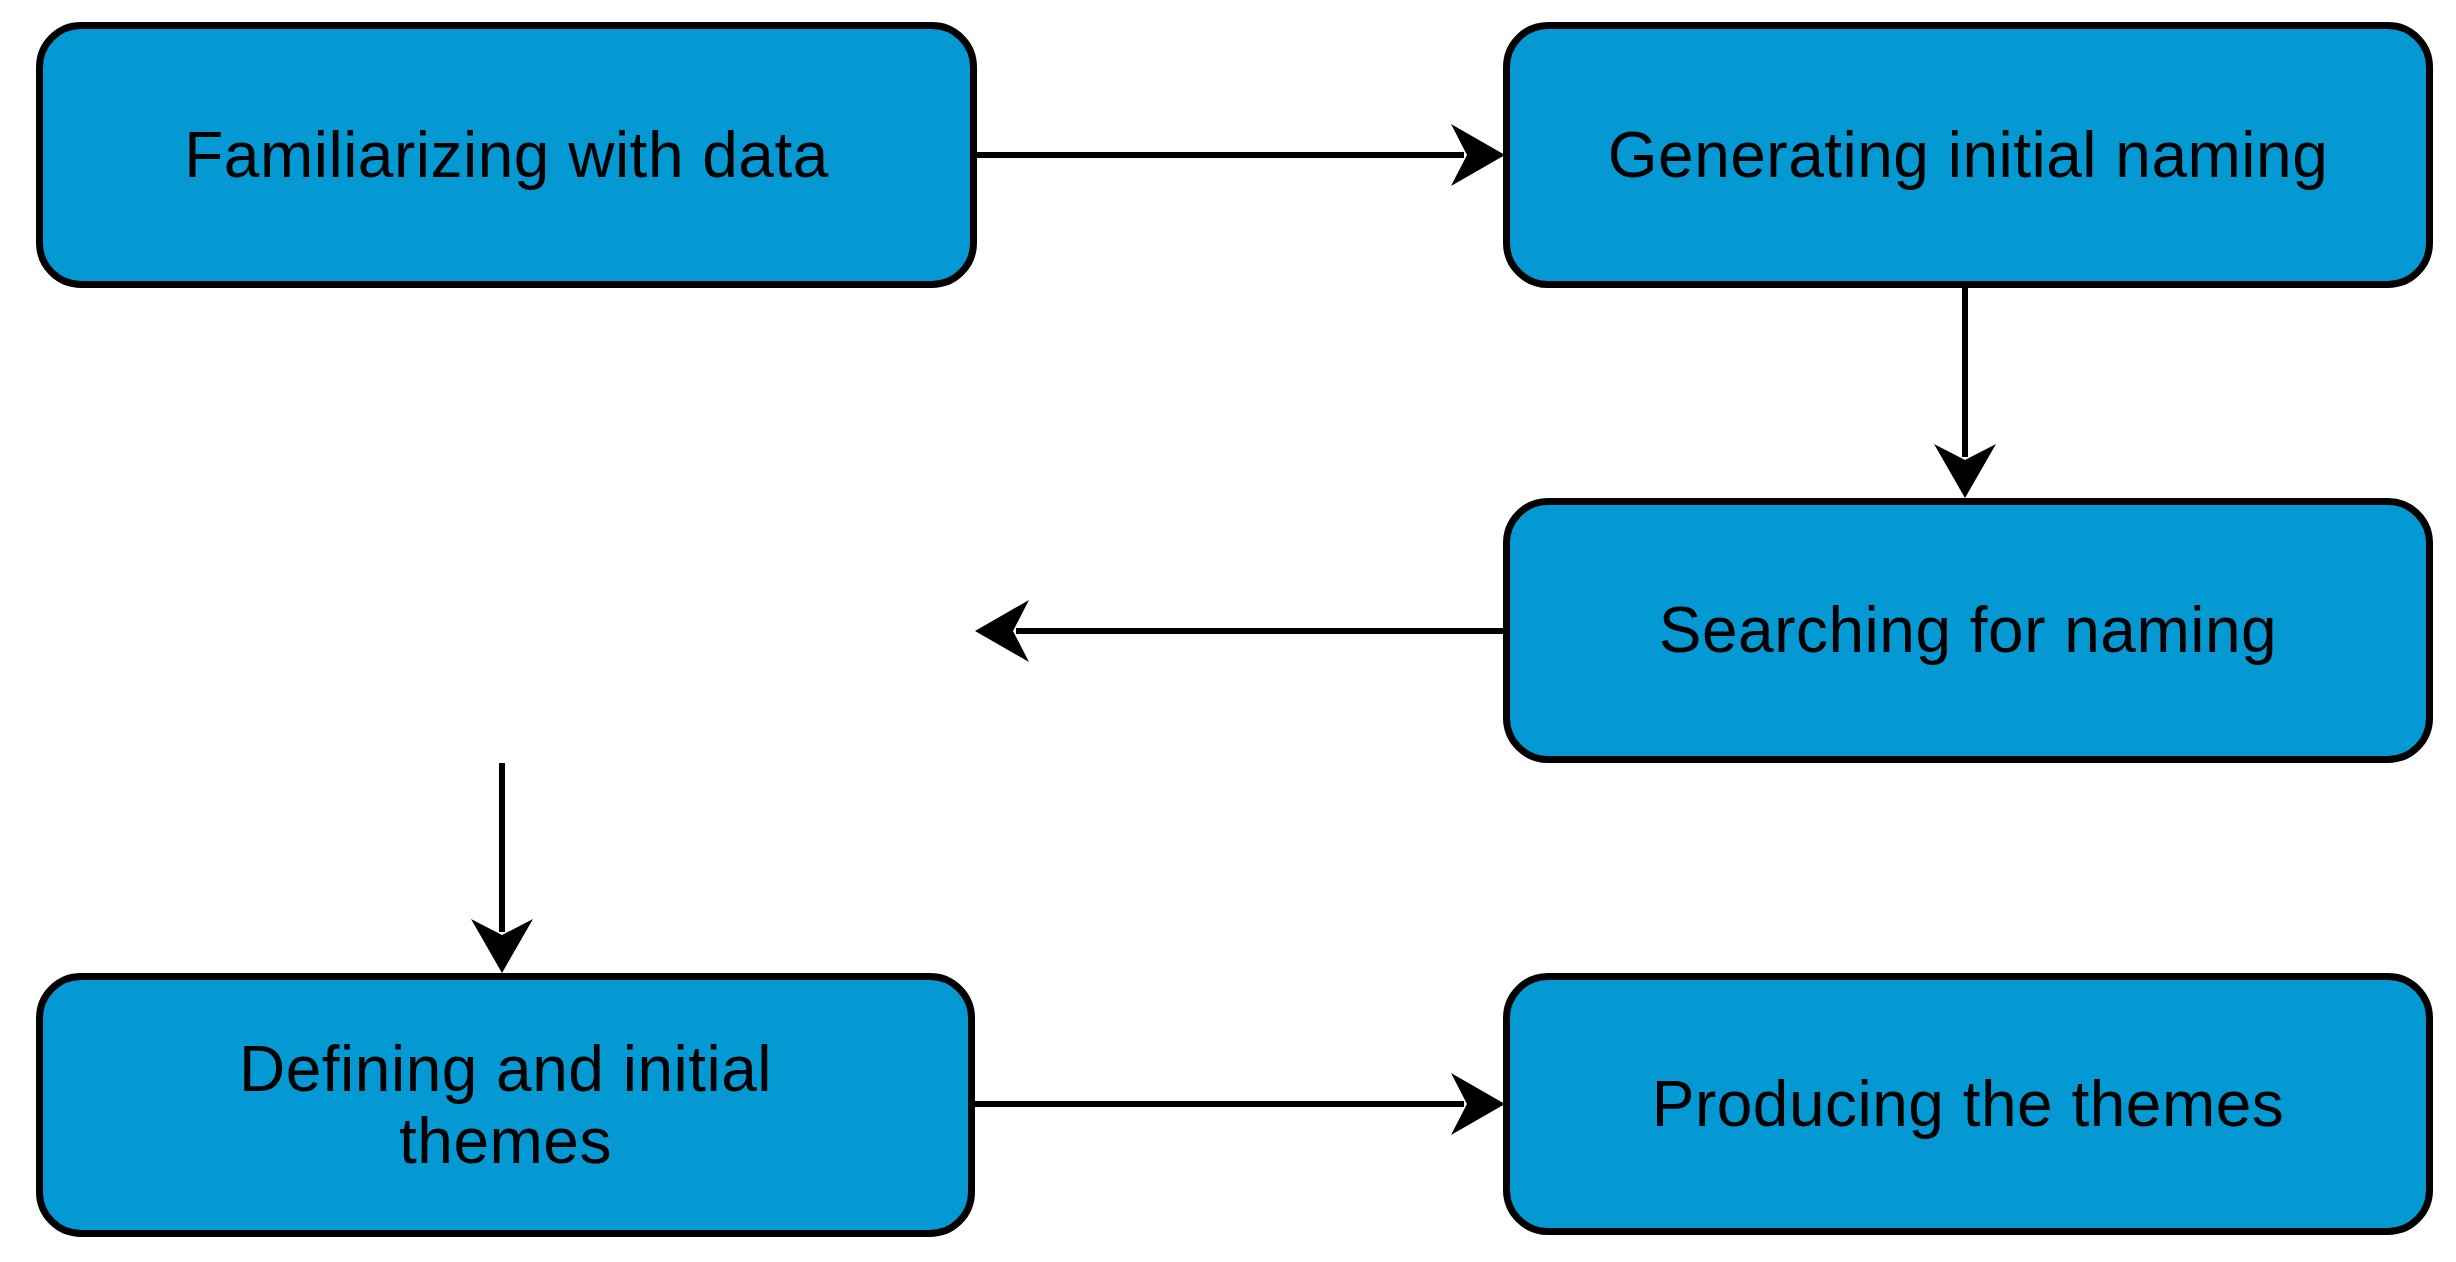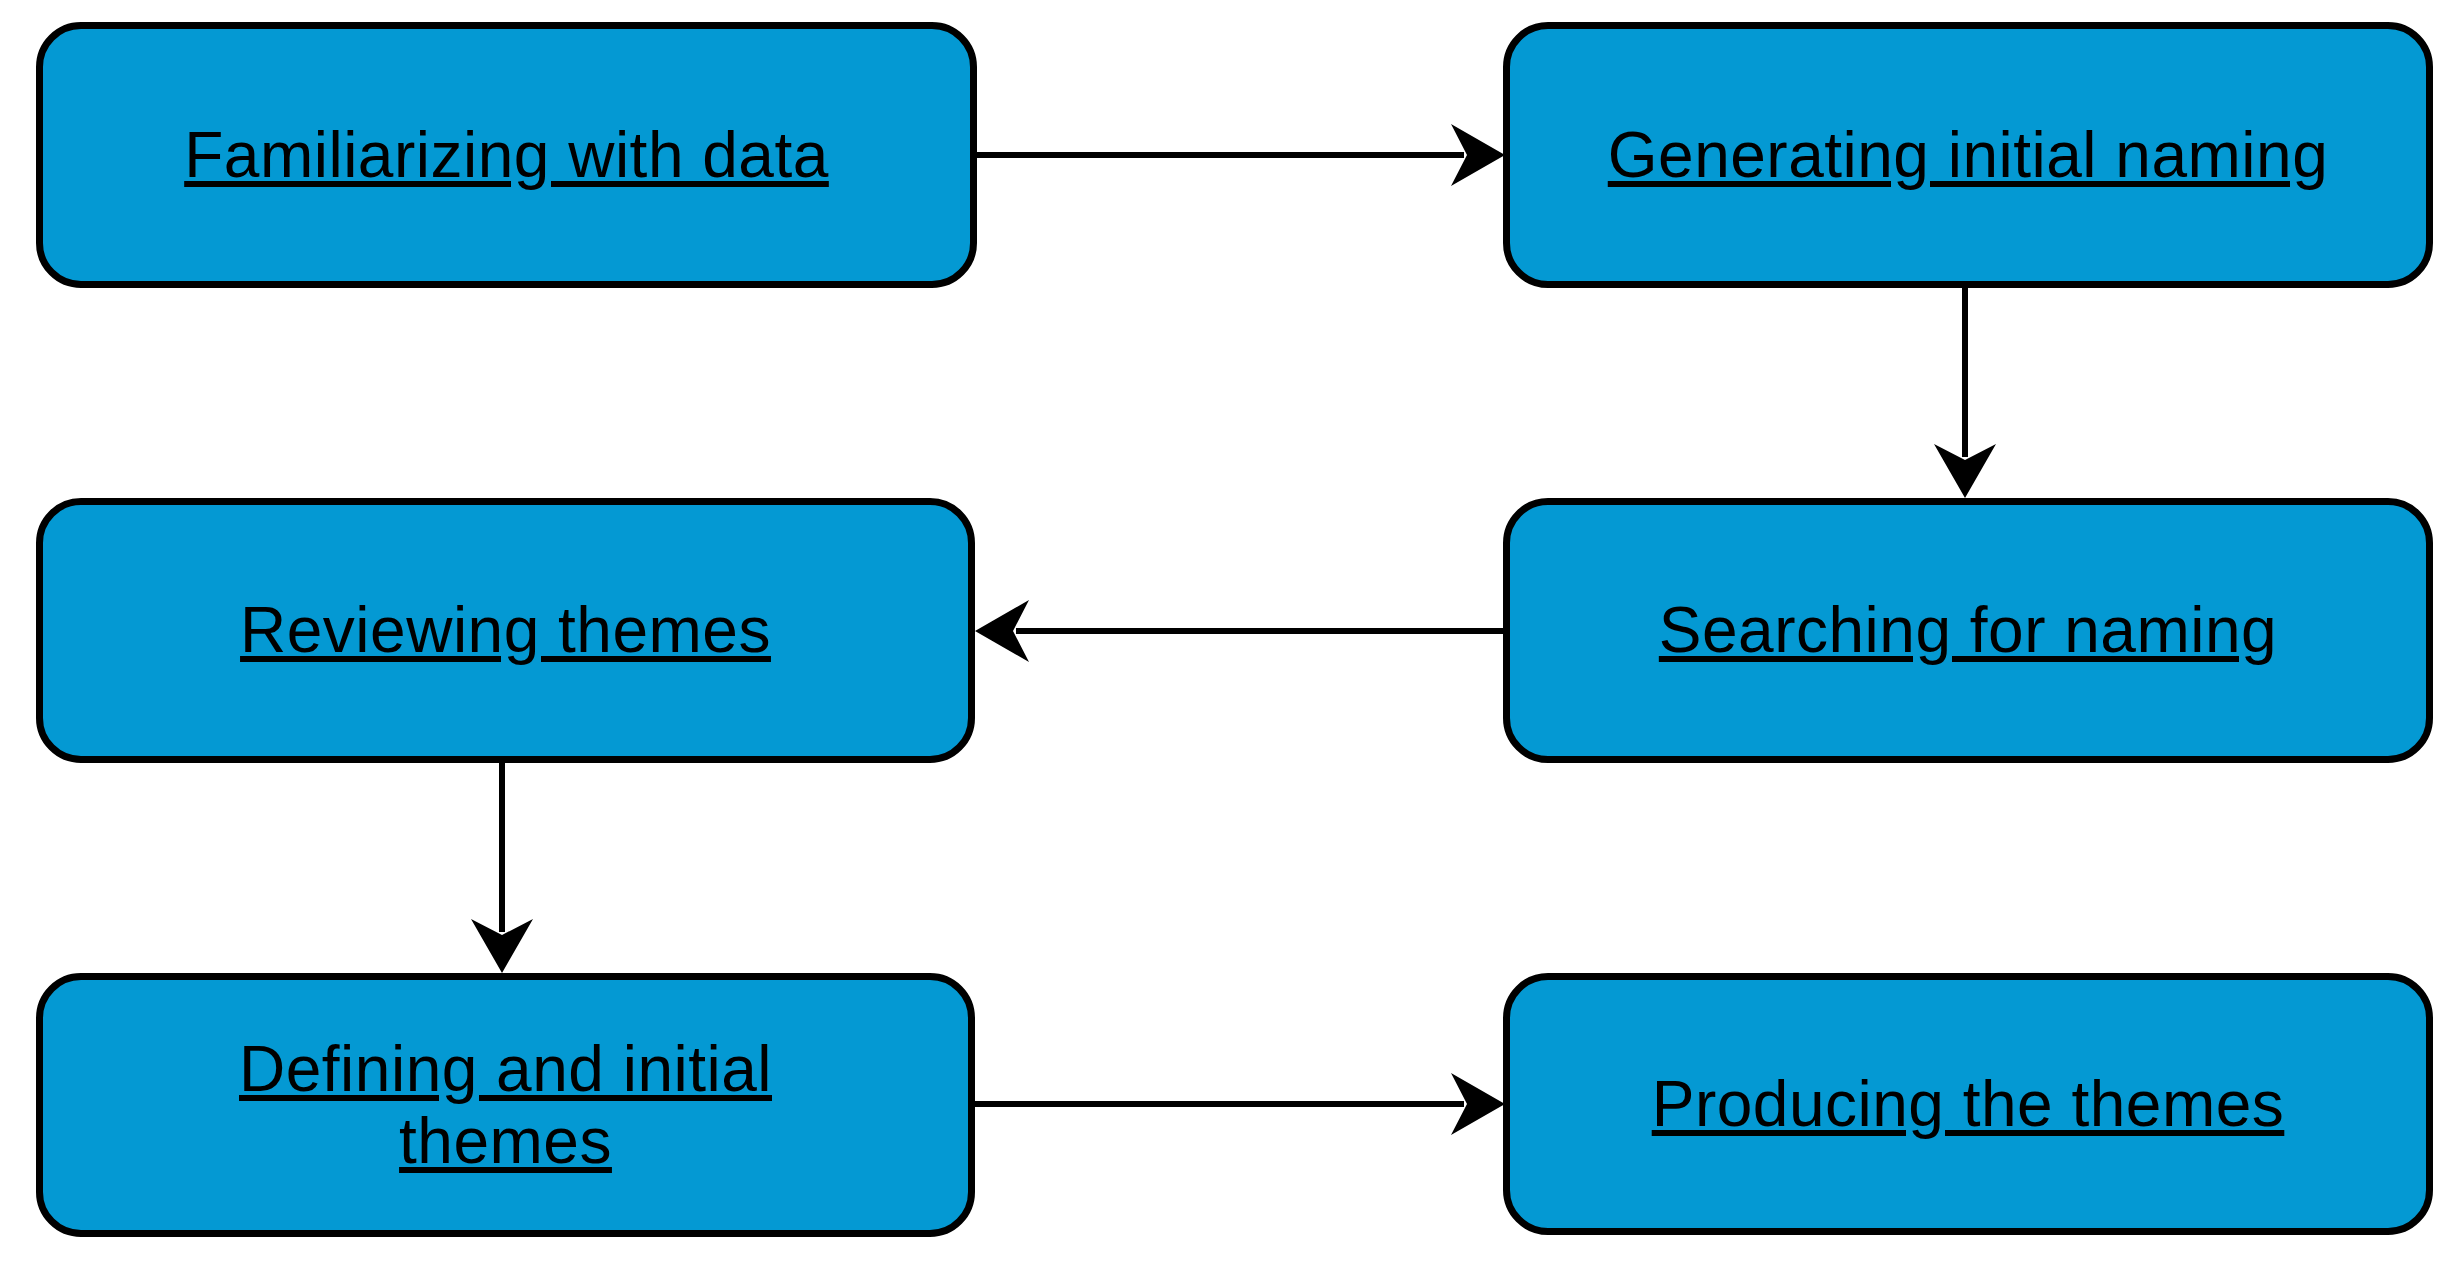--- a/index.html
+++ b/index.html
@@ -43,21 +43,21 @@
     border-radius: 45px;
     display: flex;
     align-items: center;
     justify-content: center;
     text-align: center;
     color: var(--node-text);
     font-size: 64px;
     line-height: 1.13;
     letter-spacing: 0.5px;
   }
-  .node .label { display: inline-block; max-width: 92%; text-decoration: underline; }
+  .node .label { display: inline-block; max-width: 92%; }
 
   .node--familiarizing { left: 36px;   top: 22px;  width: 941px; height: 266px; }
   .node--generating    { left: 1503px; top: 22px;  width: 930px; height: 266px; }
   .node--reviewing     { left: 36px;   top: 498px; width: 939px; height: 265px; }
   .node--searching     { left: 1503px; top: 498px; width: 930px; height: 265px; }
   .node--defining      { left: 36px;   top: 973px; width: 939px; height: 264px; }
   .node--producing     { left: 1503px; top: 973px; width: 930px; height: 262px; }
 
   .node--defining .label { max-width: 720px; }
 </style>
@@ -95,23 +95,20 @@
   </svg>
 
   <div class="node node--familiarizing">
     <span class="label">Familiarizing with data</span>
   </div>
 
   <div class="node node--generating">
     <span class="label">Generating initial naming</span>
   </div>
 
-  <div class="node node--reviewing">
-    <span class="label">Reviewing themes</span>
-  </div>
 
   <div class="node node--searching">
     <span class="label">Searching for naming</span>
   </div>
 
   <div class="node node--defining">
     <span class="label">Defining and initial themes</span>
   </div>
 
   <div class="node node--producing">

